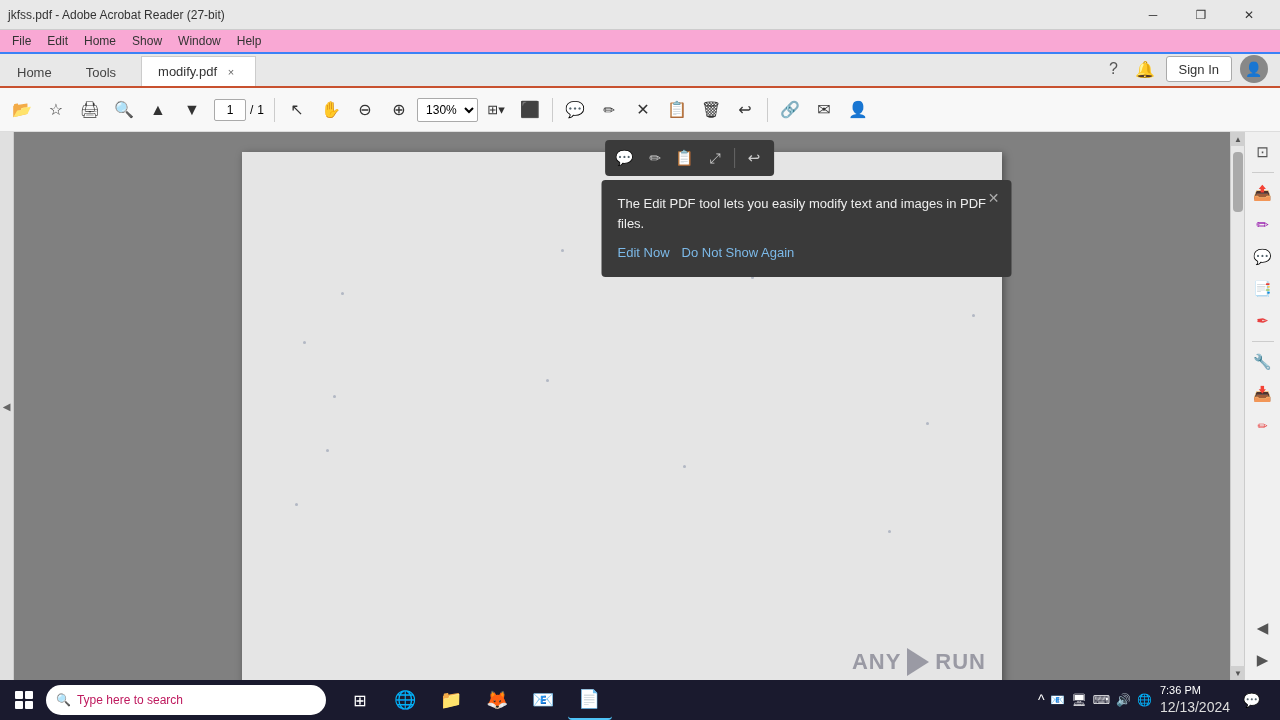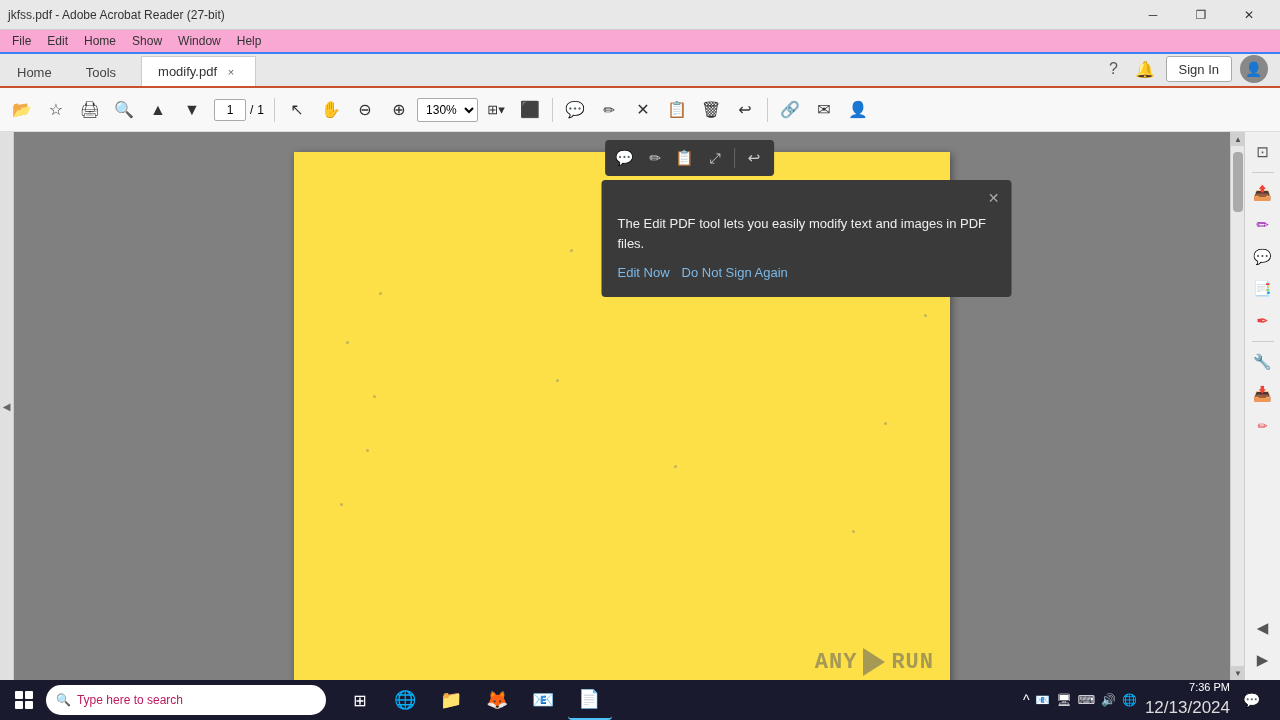--- a/index.html
+++ b/index.html
@@ -165,27 +165,26 @@
     }
 
     
     .pdf-area {
       flex: 1;
       background: #808080;
       position: relative;
       overflow: hidden;
     }
     .pdf-page {
-      width: 656px;
+      width: 760px;
       height: 540px;
-      background: #fde047;
+      background: #e5e5e5;
       margin: 20px auto;
       position: relative;
       box-shadow: 2px 2px 8px rgba(0,0,0,0.4);
-      font-family: Liberation Mono, monospace;
     }
 
     
     .float-toolbar {
       position: absolute;
       top: 8px;
       left: 50%;
       transform: translateX(-10%);
       background: #3a3a3a;
       border-radius: 4px;
@@ -229,21 +228,21 @@
     .tooltip-close {
       position: absolute;
       top: 8px; right: 8px;
       width: 20px; height: 20px;
       display: flex; align-items: center; justify-content: center;
       color: #aaa;
       cursor: pointer;
       font-size: 14px;
       border-radius: 2px;
     }
-    .tooltip-text { margin-bottom: 10px; margin-top: 20px; }
+    .tooltip-text { margin-bottom: 10px; }
     .tooltip-actions {
       display: flex;
       gap: 12px;
     }
     .tooltip-action {
       color: #7cb9e8;
       cursor: pointer;
       font-size: 13px;
     }
 
@@ -380,22 +379,22 @@
       padding: 0 8px;
       color: white;
       font-size: 11px;
     }
     .tray-icons {
       display: flex;
       align-items: center;
       gap: 6px;
     }
     .tray-icon { font-size: 14px; color: white; cursor: pointer; }
-    .tray-time { text-align: right; line-height: 1.4; }
-    .tray-date { font-size: 17px; color: #ddd; }
+    .tray-time { text-align: left; line-height: 1.4; }
+    .tray-date { font-size: 14px; color: #ddd; }
     .notification-btn {
       width: 28px; height: 28px;
       display: flex; align-items: center; justify-content: center;
       cursor: pointer; color: white; font-size: 14px;
     }
 
     
     .pdf-dot {
       position: absolute;
       width: 3px; height: 3px;
@@ -496,21 +495,21 @@
       <button class="ft-btn" style="font-size:14px;">⤢</button>
       <div class="ft-separator"></div>
       <button class="ft-btn">↩</button>
     </div>
 
     <div class="tooltip-popup">
       <div class="tooltip-close">✕</div>
       <div class="tooltip-text">The Edit PDF tool lets you easily modify text and images in PDF files.</div>
       <div class="tooltip-actions">
         <span class="tooltip-action">Edit Now</span>
-        <span class="tooltip-action">Do Not Sign Again</span>
+        <span class="tooltip-action">Do Not Show Again</span>
       </div>
     </div>
 
     <div class="pdf-page" id="pdf-page">
 
       <div class="watermark">
         <span>ANY</span>
         <div class="watermark-play"></div>
         <span>RUN</span>
       </div>

